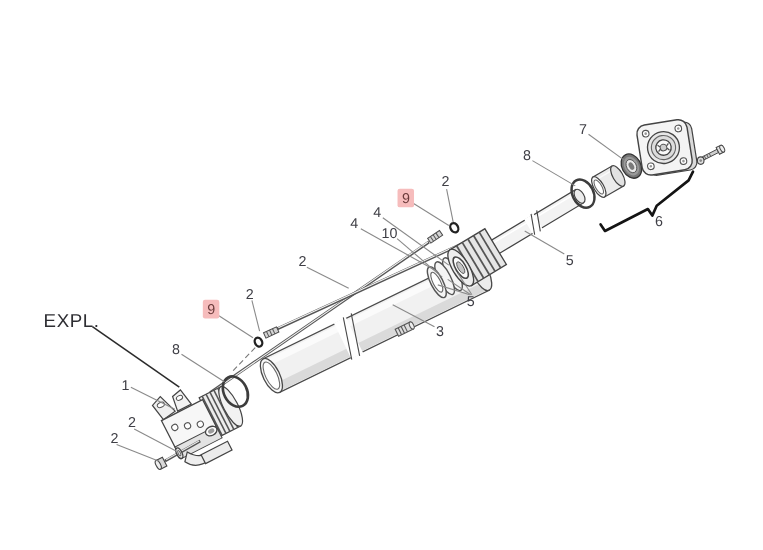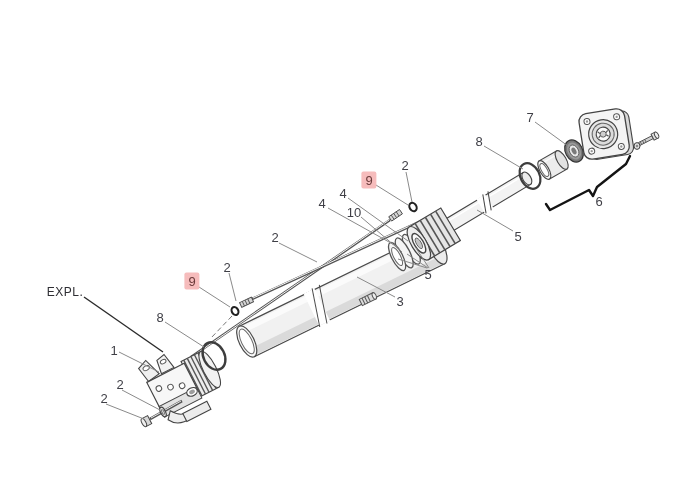--- a/index.html
+++ b/index.html
@@ -9,21 +9,21 @@
   }
   #drawing{position:absolute;left:0;top:0;}
   .callout{
     position:absolute;transform:translate(-50%,-50%);
     font-size:13px;color:#3f3f46;line-height:1;white-space:nowrap;
     user-select:none;
   }
   .callout.hl{
     background:#f6bcbc;color:#6a3a3a;padding:2px 4px;border-radius:2px;
   }
-  .callout.expl{font-size:12px;letter-spacing:0.5px;color:#2e2e33;}
+  .callout.expl{font-size:17px;letter-spacing:0.5px;color:#2e2e33;}
 </style>
 </head>
 <body>
 
 <div id="canvas">
 
   <svg id="drawing" width="694" height="500" viewBox="0 0 694 500">
 
     <g transform="rotate(-26 342 295)">
       <rect x="236" y="278" width="212" height="34" fill="#f1f1f1" stroke="#4a4a4a" stroke-width="1.2"></rect>

